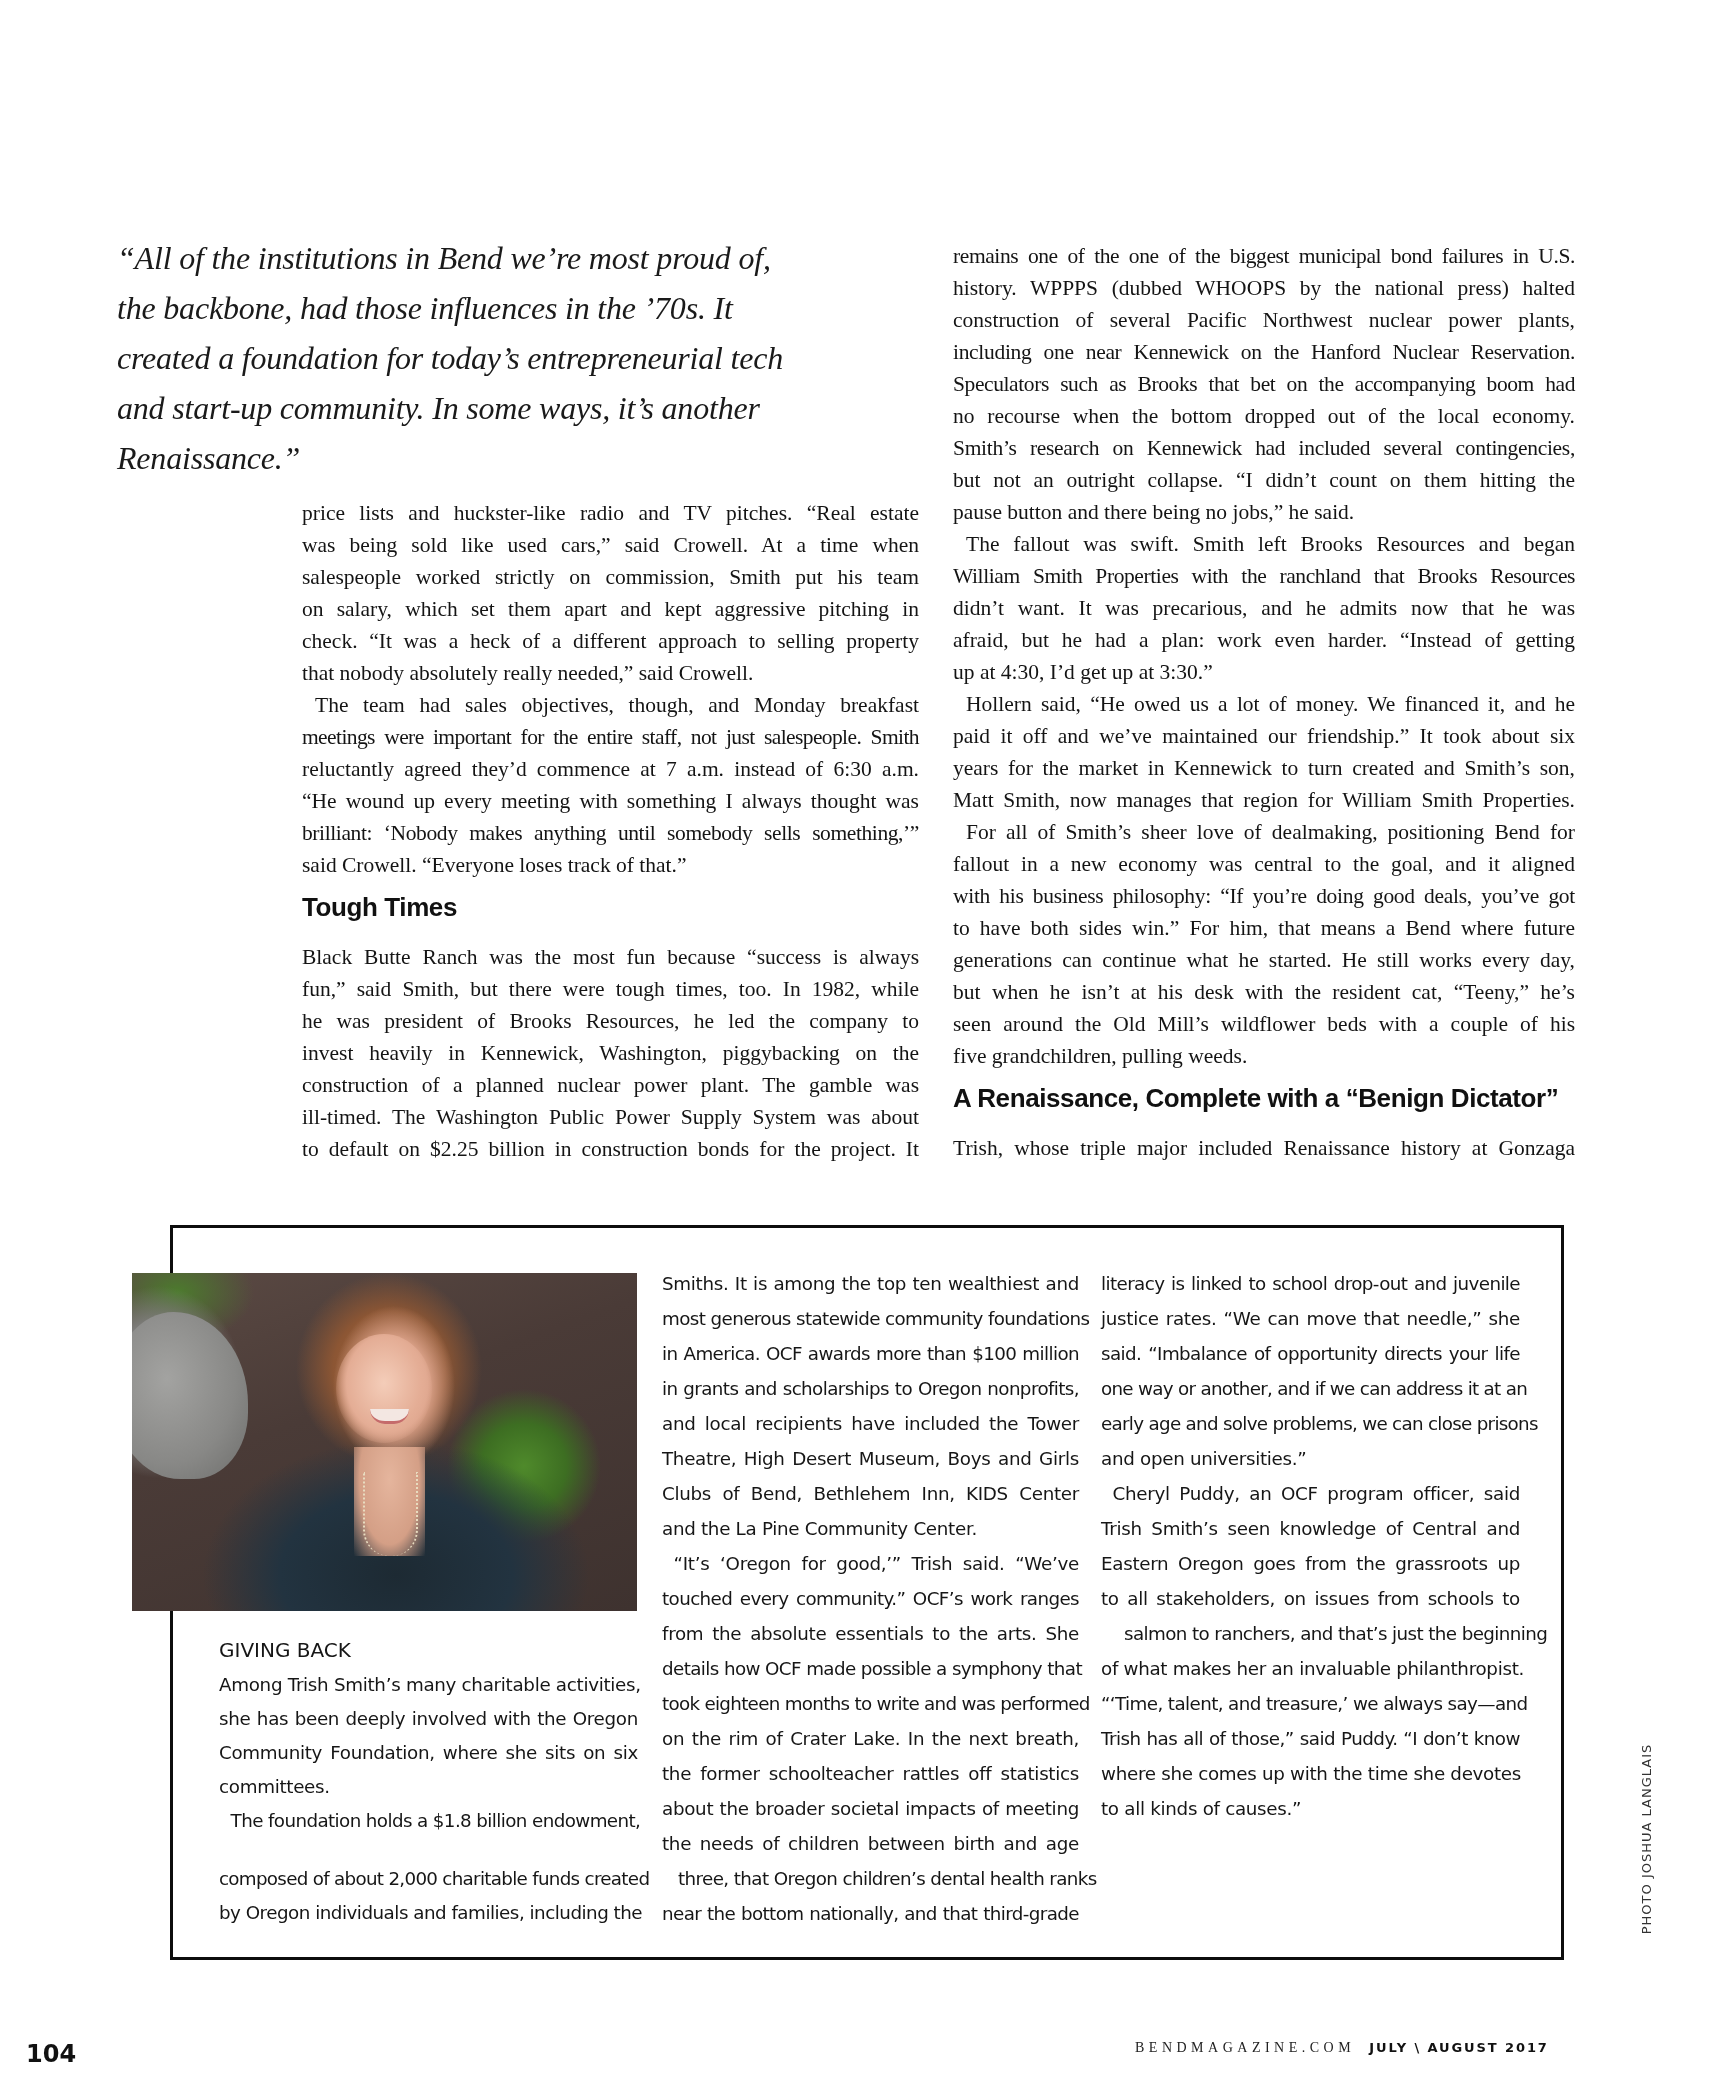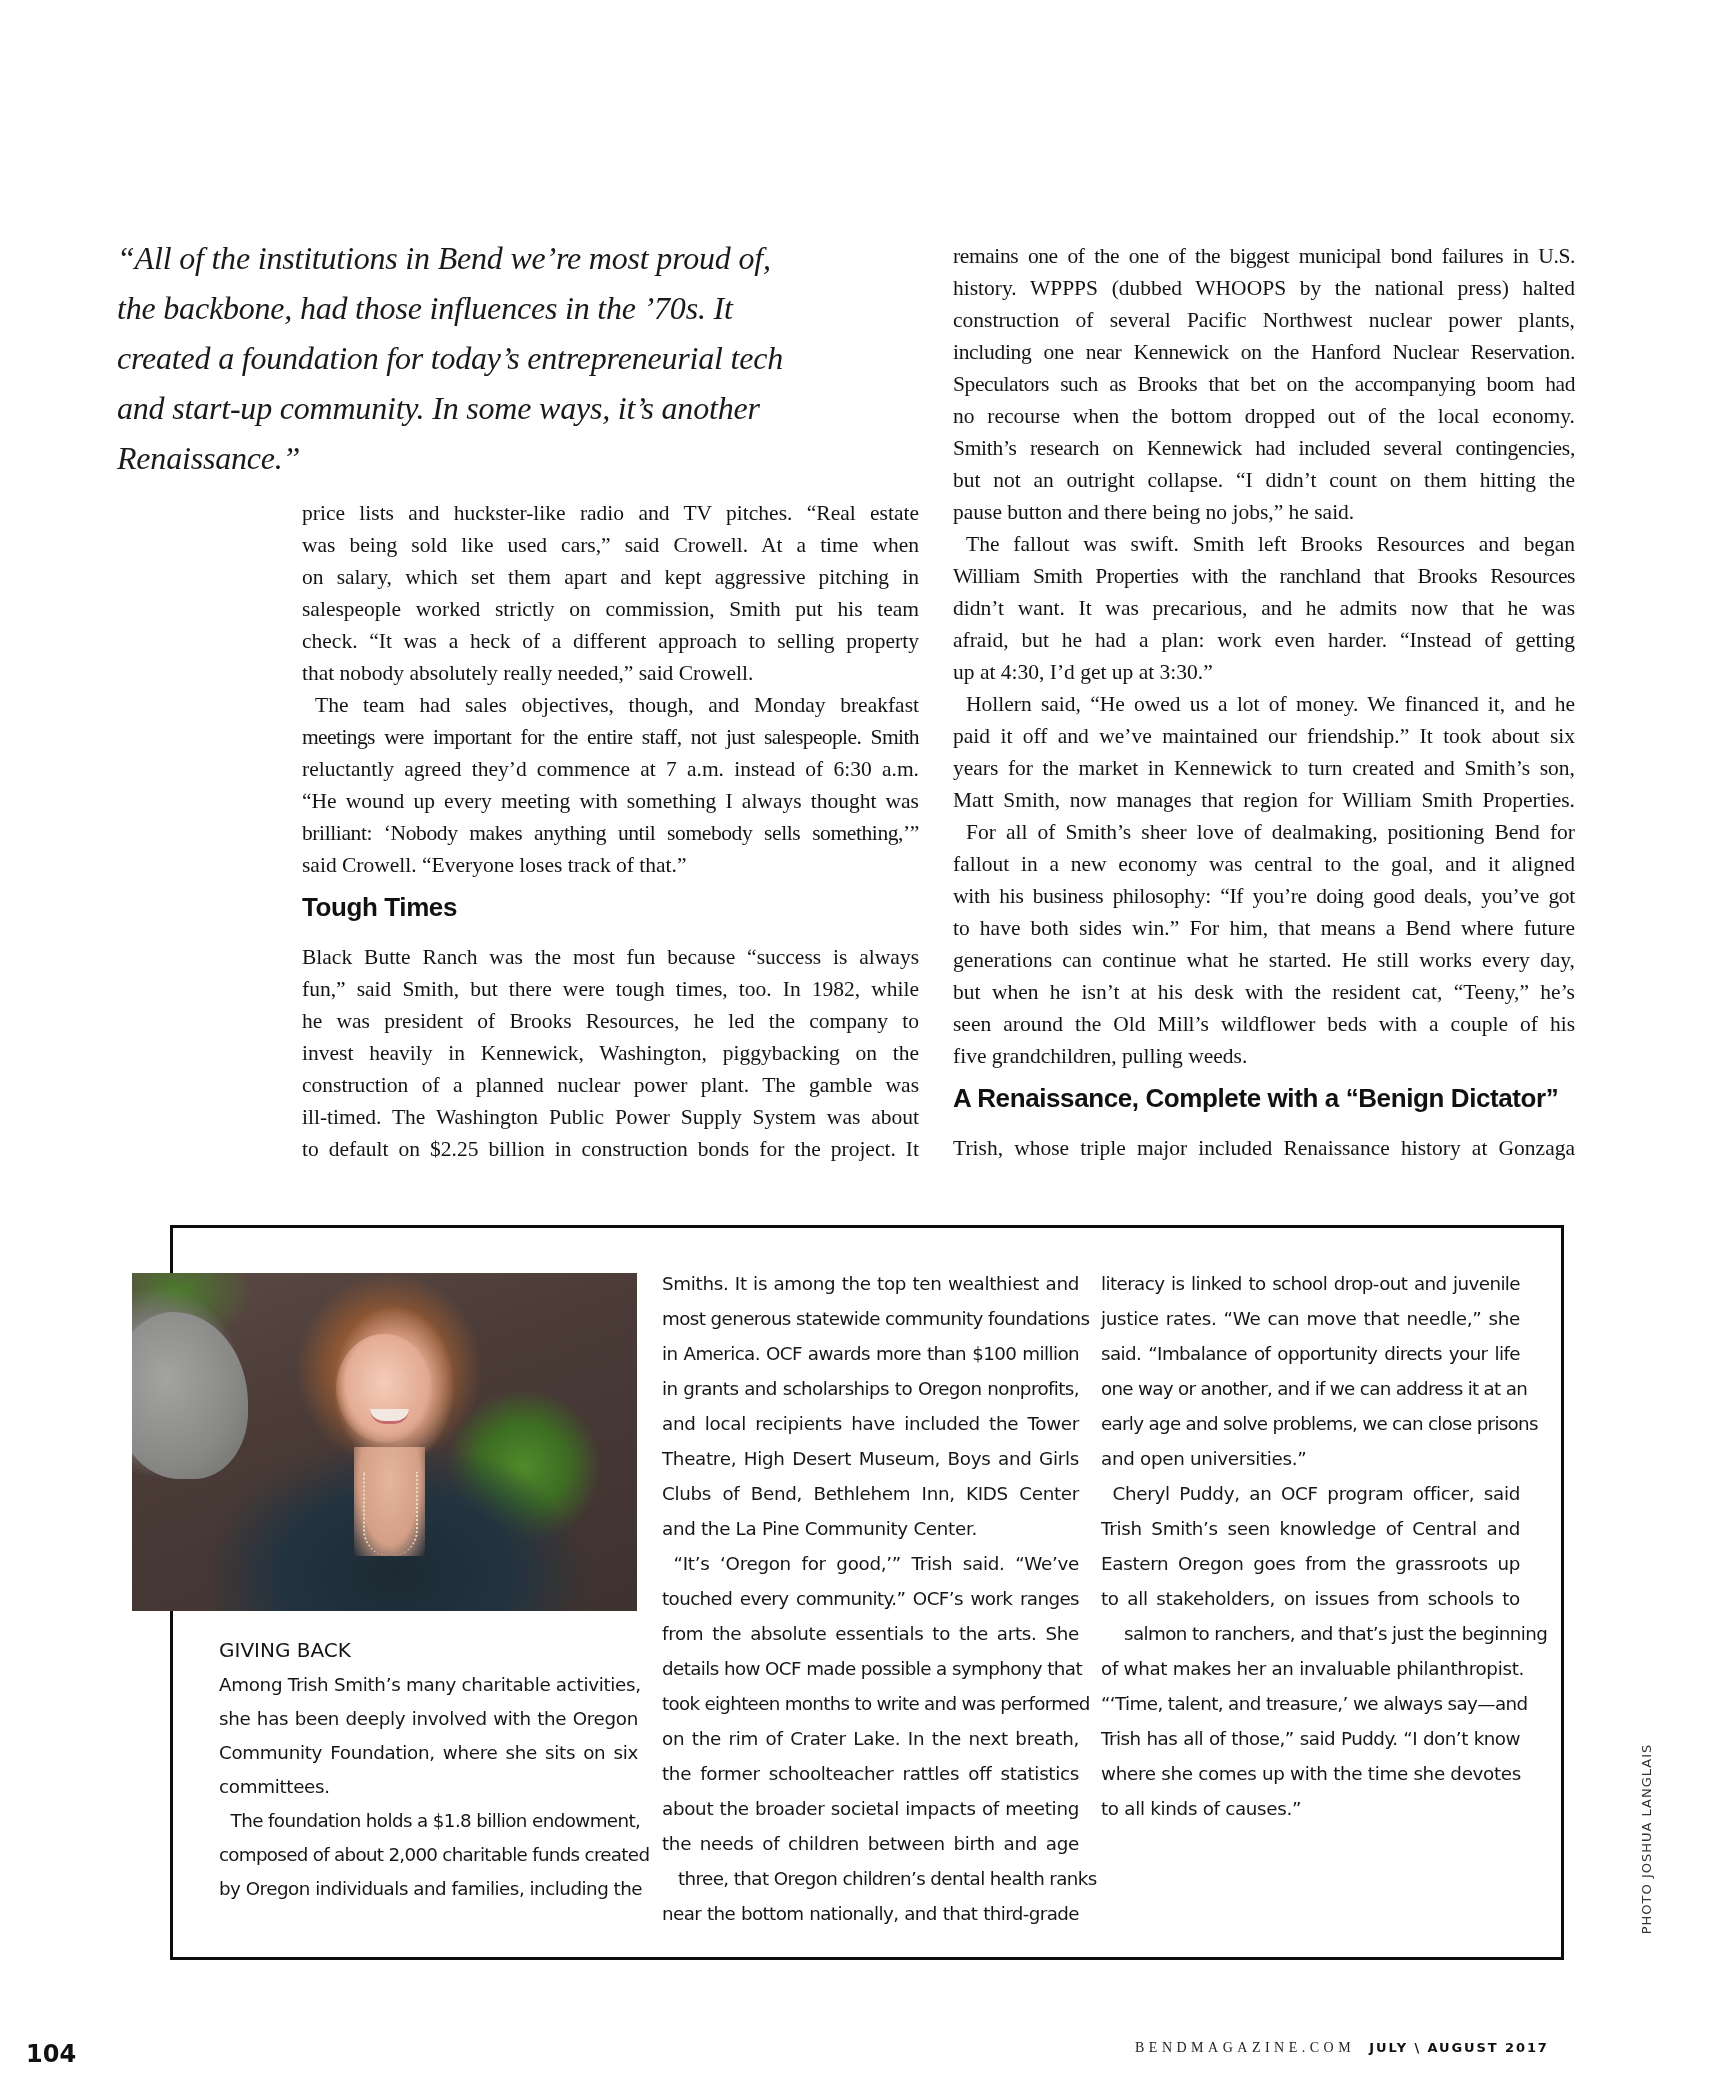--- a/index.html
+++ b/index.html
@@ -103,22 +103,22 @@
   <span class="line">the backbone, had those influences in the ’70s. It</span>
   <span class="line">created a foundation for today’s entrepreneurial tech</span>
   <span class="line">and start-up community. In some ways, it’s another</span>
   <span class="line">Renaissance.”</span>
 </div>
 
 <div class="col col-left">
   <div>
     <span class="ln">price lists and huckster-like radio and TV pitches. “Real estate</span>
     <span class="ln">was being sold like used cars,” said Crowell. At a time when</span>
+    <span class="ln">salespeople worked strictly on commission, Smith put his team</span>
     <span class="ln">on salary, which set them apart and kept aggressive pitching in</span>
-    <span class="ln">salespeople worked strictly on commission, Smith put his team</span>
     <span class="ln">check. “It was a heck of a different approach to selling property</span>
     <span class="ln last">that nobody absolutely really needed,” said Crowell.</span>
   </div>
   <div>
     <span class="ln indent">The team had sales objectives, though, and Monday breakfast</span>
     <span class="ln" style="letter-spacing:-0.6px;">meetings were important for the entire staff, not just salespeople. Smith</span>
     <span class="ln">reluctantly agreed they’d commence at 7 a.m. instead of 6:30 a.m.</span>
     <span class="ln">“He wound up every meeting with something I always thought was</span>
     <span class="ln" style="letter-spacing:-0.4px;">brilliant: ‘Nobody makes anything until somebody sells something,’”</span>
     <span class="ln last">said Crowell. “Everyone loses track of that.”</span>
@@ -189,21 +189,21 @@
 <div class="box-col caption">
   <span class="cap-title">GIVING BACK</span>
   <div>
     <span class="ln">Among Trish Smith’s many charitable activities,</span>
     <span class="ln">she has been deeply involved with the Oregon</span>
     <span class="ln">Community Foundation, where she sits on six</span>
     <span class="ln last">committees.</span>
   </div>
   <div>
     <span class="ln indent" style="letter-spacing:-0.6px;">The foundation holds a $1.8 billion endowment,</span>
-    <span class="ln" style="letter-spacing:-0.7px;">composed of about 2,000 charitable funds created</span>
+    <span class="ln" style="letter-spacing:-0.7px;margin-top:24px;">composed of about 2,000 charitable funds created</span>
     <span class="ln" style="letter-spacing:-0.5px;">by Oregon individuals and families, including the</span>
   </div>
 </div>
 
 <div class="box-col box-col2">
   <div>
     <span class="ln">Smiths. It is among the top ten wealthiest and</span>
     <span class="ln" style="letter-spacing:-0.6px;">most generous statewide community foundations</span>
     <span class="ln" style="letter-spacing:-0.6px;">in America. OCF awards more than $100 million</span>
     <span class="ln" style="letter-spacing:-0.6px;">in grants and scholarships to Oregon nonprofits,</span>

